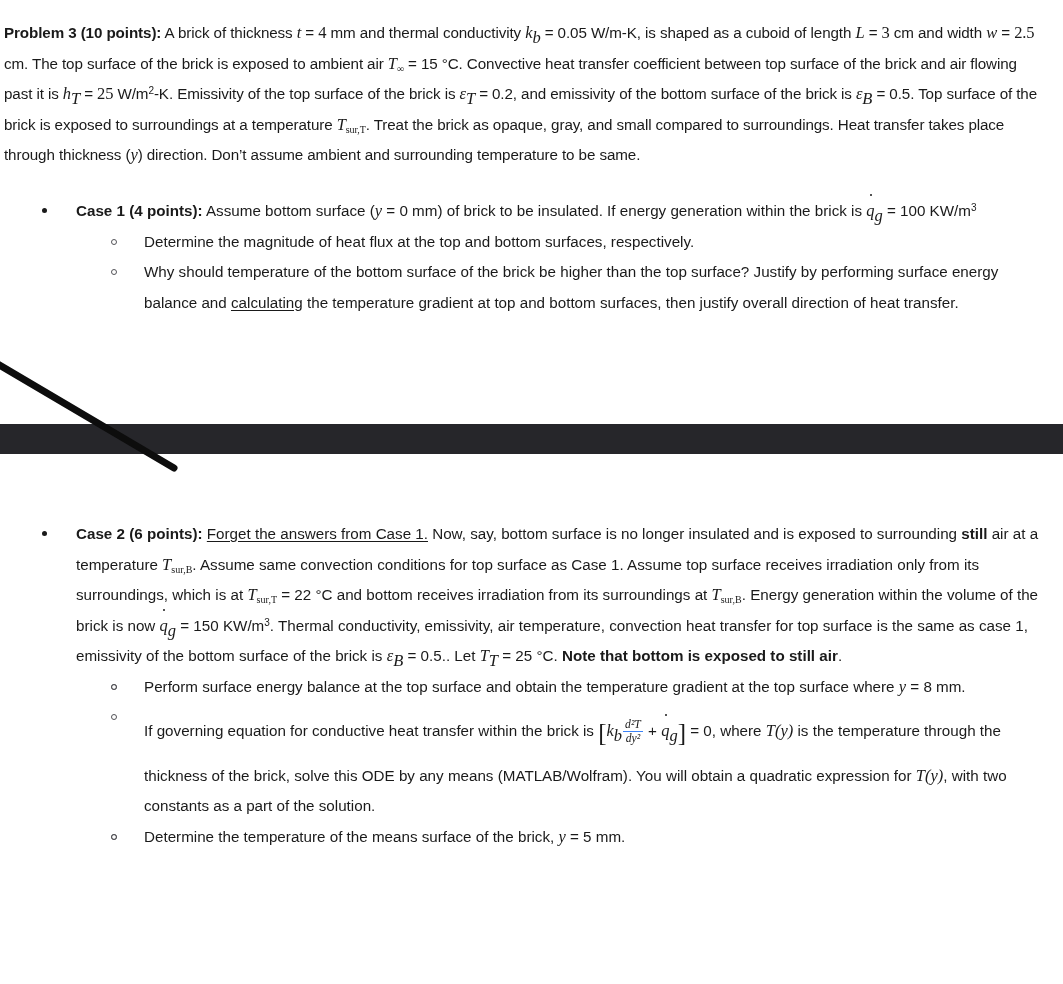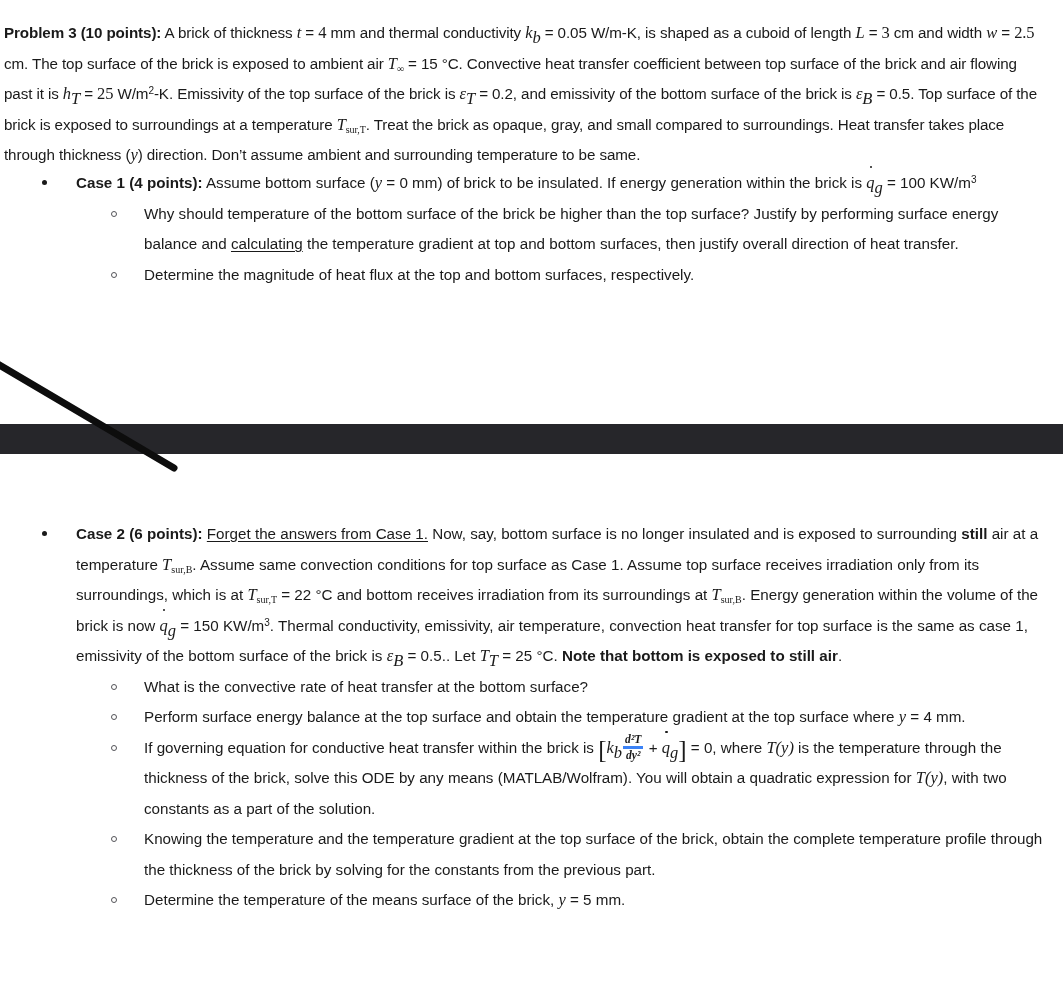--- a/index.html
+++ b/index.html
@@ -74,21 +74,21 @@
     height: 6px;
     border: 1px solid #55555a;
     border-radius: 50%;
     box-sizing: border-box;
     background: transparent;
   }
 
   #case1-block {
     position: absolute;
     left: 0px;
-    top: 168px;
+    top: 196px;
     width: 1048px;
   }
 
   #case2-block {
     position: absolute;
     left: 0px;
     top: 519px;
     width: 1048px;
   }
 
@@ -142,25 +142,24 @@
 
   
   .frac {
     display: inline-block;
     vertical-align: -0.52em;
     text-align: center;
     font-family: "Liberation Serif", serif;
     font-style: italic;
     font-size: 11.6px;
     line-height: 1.12;
-    margin: 0 1px;
-    font-weight: bold;
+    margin: 16px 1px;
   }
   .frac .fnum { display: block; padding: 0 2px; }
-  .frac .fden { display: block; border-top: 3px solid #3b82f6; padding: 0 2px; }
+  .frac .fden { display: block; border-top: 1px solid #3b82f6; padding: 0 2px; }
 
   .bigbrk {
     font-family: "Liberation Serif", serif;
     font-style: normal;
     font-size: 25px;
     line-height: 0;
     vertical-align: -0.20em;
     font-weight: 300;
   }
 
@@ -196,26 +195,26 @@
     <div class="l1-item">
       <span class="l1-bullet"></span>
       <div class="l1-text">
         <b>Case 1 (4 points):</b><span> Assume bottom surface (</span><span class="mi">y</span><span> = 0 mm) of brick to be insulated. If energy generation within the brick is </span><span class="mi dotover">q</span><sub class="mi">g</sub><span> = 100 KW/m</span><sup>3</sup>
       </div>
     </div>
 
 
     <div class="l2-item">
       <span class="l2-bullet"></span>
+      <span>Determine the magnitude of heat flux at the top and bottom surfaces, respectively.</span>
+    </div>
+
+    <div class="l2-item">
+      <span class="l2-bullet"></span>
       <span>Why should temperature of the bottom surface of the brick be higher than the top surface? Justify by performing surface energy balance and </span><u>calculating</u><span> the temperature gradient at top and bottom surfaces, then justify overall direction of heat transfer.</span>
-    </div>
-
-    <div class="l2-item">
-      <span class="l2-bullet"></span>
-      <span>Determine the magnitude of heat flux at the top and bottom surfaces, respectively.</span>
     </div>
 
   </div>
 
   <div id="redaction-bar"></div>
 
   <svg id="diagonal-stroke" viewBox="0 0 185 125">
     <line x1="-4" y1="8" x2="174" y2="113" stroke="#0d0d0d" stroke-width="7" stroke-linecap="round"></line>
   </svg>
 
@@ -224,36 +223,34 @@
     <div class="l1-item">
       <span class="l1-bullet"></span>
       <div class="l1-text">
         <b>Case 2 (6 points):</b>
         <u>Forget the answers from Case 1.</u><span> Now, say, bottom surface is no longer insulated and is exposed to surrounding </span><b>still</b><span> air at a temperature </span><span class="mi">T</span><sub class="sub-rm">sur,B</sub><span>. Assume same convection conditions for top surface as Case 1. Assume top surface receives irradiation only from its surroundings, which is at </span><span class="mi">T</span><sub class="sub-rm">sur,T</sub><span> = 22 °C and bottom receives irradiation from its surroundings at  </span><span class="mi">T</span><sub class="sub-rm">sur,B</sub><span>. Energy generation within the volume of the brick is now </span><span class="mi dotover">q</span><sub class="mi">g</sub><span> = 150 KW/m</span><sup>3</sup><span>. Thermal conductivity, emissivity, air temperature, convection heat transfer for top surface is the same as case 1, emissivity of the bottom surface of the brick is </span><span class="mi">ε</span><sub class="mi">B</sub><span> = 0.5.. Let  </span><span class="mi">T</span><sub class="mi">T</sub><span> = 25 °C. </span><span class="bu">Note that bottom is exposed to still air</span><span>.</span>
       </div>
     </div>
 
     <div class="l2-item">
       <span class="l2-bullet"></span>
-      <span>What is the convective rate of heat transfer at the bottom surface?</span>
-    </div>
-
-    <div class="l2-item">
-      <span class="l2-bullet"></span>
-      <span>Perform surface energy balance at the top surface and obtain the temperature gradient at the top surface where </span><span class="mi">y</span><span> = 4 mm.</span>
+    </div>
+
+    <div class="l2-item">
+      <span class="l2-bullet"></span>
+      <span>Perform surface energy balance at the top surface and obtain the temperature gradient at the top surface where </span><span class="mi">y</span><span> = 8 mm.</span>
     </div>
 
     <div class="l2-item">
       <span class="l2-bullet"></span>
       <span>If governing equation for conductive heat transfer within the brick is </span><span class="bigbrk">[</span><span class="mi">k</span><sub class="mi">b</sub><span class="frac"><span class="fnum">d²T</span><span class="fden">dy²</span></span><span> + </span><span class="mi dotover">q</span><sub class="mi">g</sub><span class="bigbrk">]</span><span> = 0, where </span><span class="mi">T</span><span class="mi">(y)</span><span> is the temperature through the thickness of the brick, solve this ODE by any means (MATLAB/Wolfram). You will obtain a quadratic expression for </span><span class="mi">T</span><span class="mi">(y)</span><span>, with two constants as a part of the solution.</span>
     </div>
 
     <div class="l2-item">
       <span class="l2-bullet"></span>
-      <span>Knowing the temperature and the temperature gradient at the top surface of the brick, obtain the complete temperature profile through the thickness of the brick by solving for the constants from the previous part.</span>
     </div>
 
     <div class="l2-item">
       <span class="l2-bullet"></span>
       <span>Determine the temperature of the means surface of the brick, </span><span class="mi">y</span><span> = 5 mm.</span>
     </div>
 
 
   </div>
 

